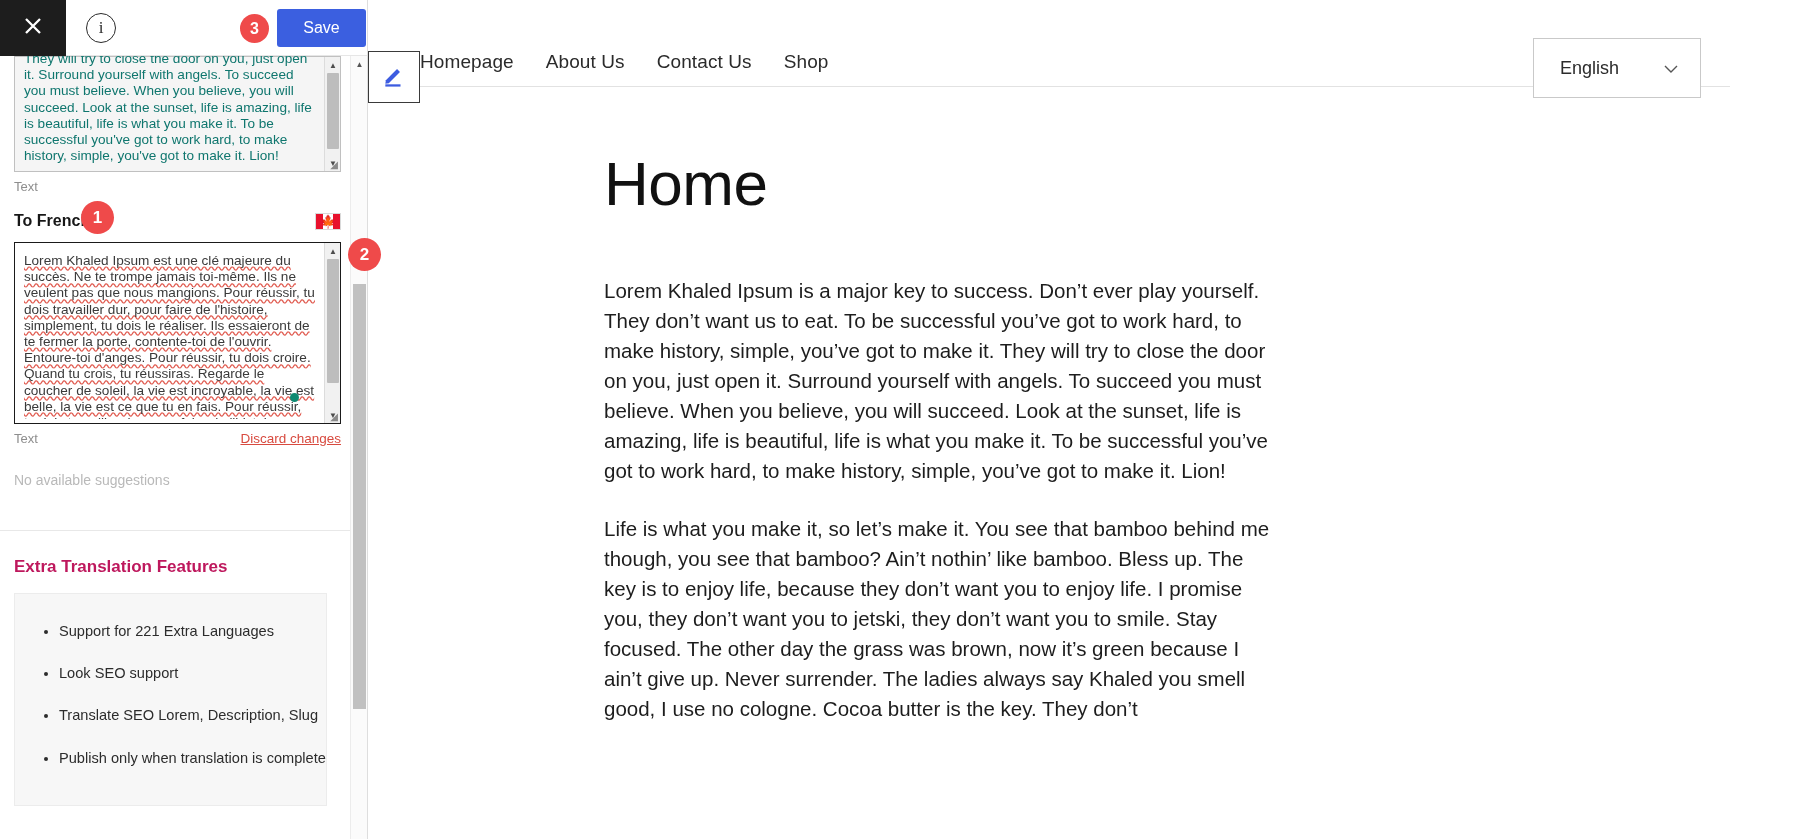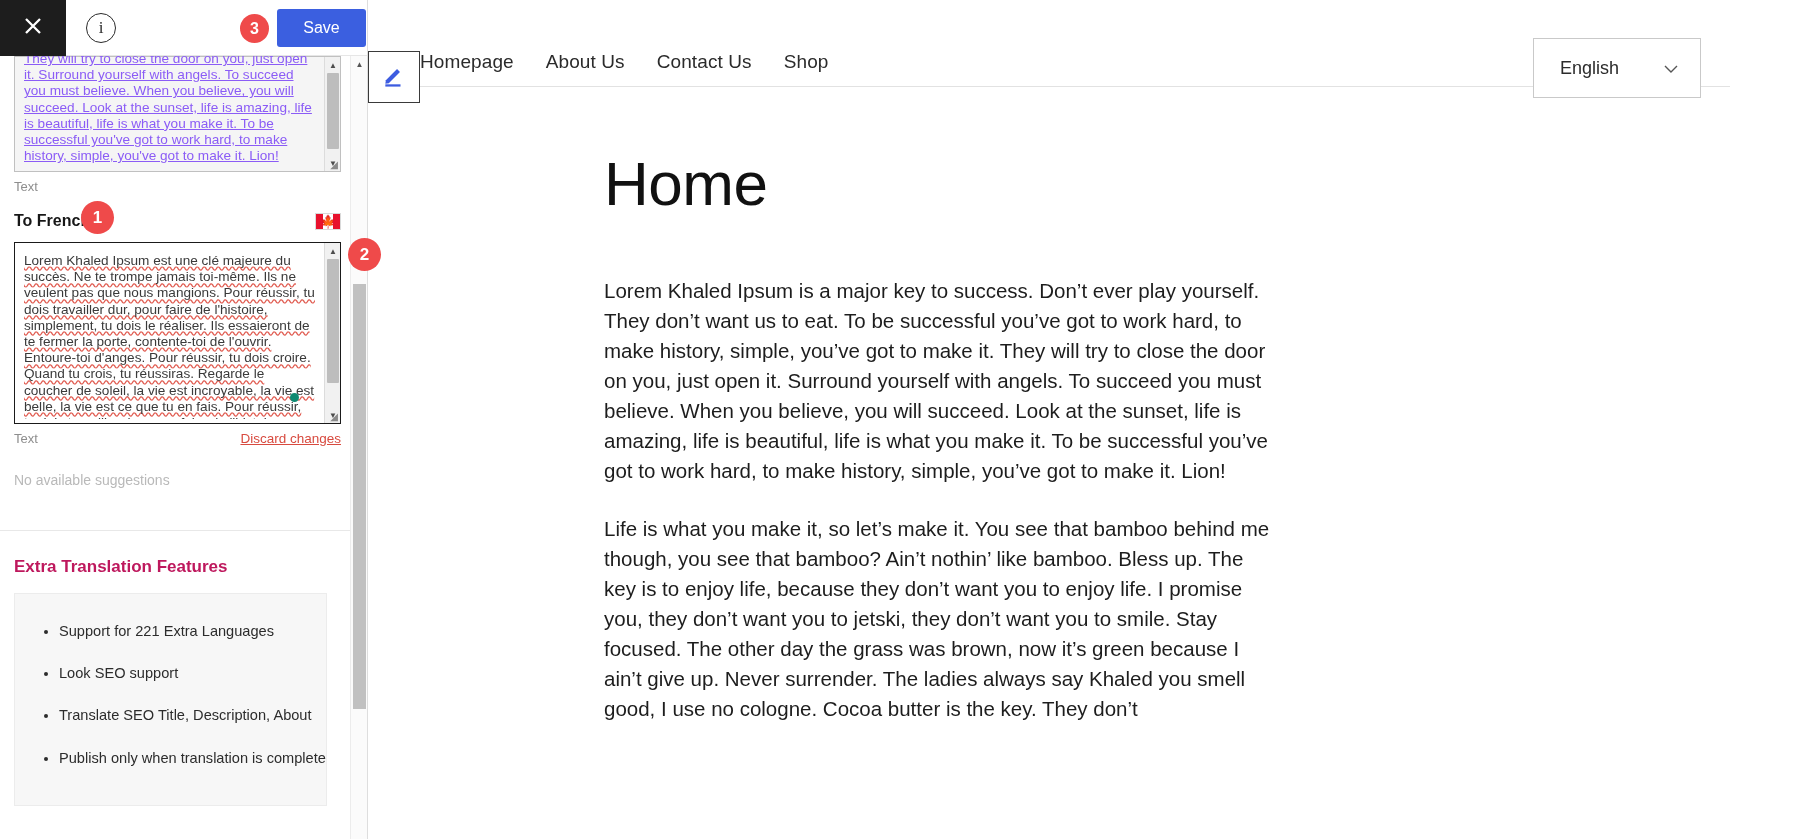--- a/index.html
+++ b/index.html
@@ -96,21 +96,21 @@
     position: absolute; left: 0; top: 56px; width: 368px; height: 783px;
     padding: 0 14px;
   }
 
   
   .ta-shell { position: relative; width: 327px; }
   .ta-shell.src { height: 116px; border: 1px solid #c0c0c0; background: #f5f5f5; }
   .ta-shell.dst { height: 182px; border: 1.6px solid #1a1a1a; background: #fff; }
   .ta-text {
     position: absolute; left: 9px; right: 25px; font-size: 13.6px;
-    line-height: 16.2px; color: #8b5cf6; overflow: hidden; text-decoration: underline;
+    line-height: 16.2px; color: #0f766e; overflow: hidden;
   }
   .ta-shell.src .ta-text { top: -6px; bottom: 6px; }
   .ta-shell.dst .ta-text { top: 10px; bottom: 4px; color: #3a3a3a; }
   .ta-shell.dst .ta-text { text-decoration: underline wavy #e05a4f; text-decoration-skip-ink: none; }
 
   .sb {
     position: absolute; right: 0; top: 0; width: 16px; bottom: 0;
     background: #f1f1f1; border-left: 1px solid #dcdcdc;
   }
   .sb .arrow {
@@ -260,21 +260,21 @@
 
     <div class="no-sugg">No available suggestions</div>
 
     <div class="sec-divider"></div>
     <div class="sec-title">Extra Translation Features</div>
 
     <div class="features-card">
       <ul>
         <li>Support for 221 Extra Languages</li>
         <li>Look SEO support</li>
-        <li>Translate SEO Title, Description, About</li>
+        <li>Translate SEO Lorem, Description, Slug</li>
         <li>Publish only when translation is complete</li>
       </ul>
     </div>
   </div>
 
   <div class="panel-sb">
     <div class="arrow up">▲</div>
     <div class="thumb"></div>
   </div>
 

